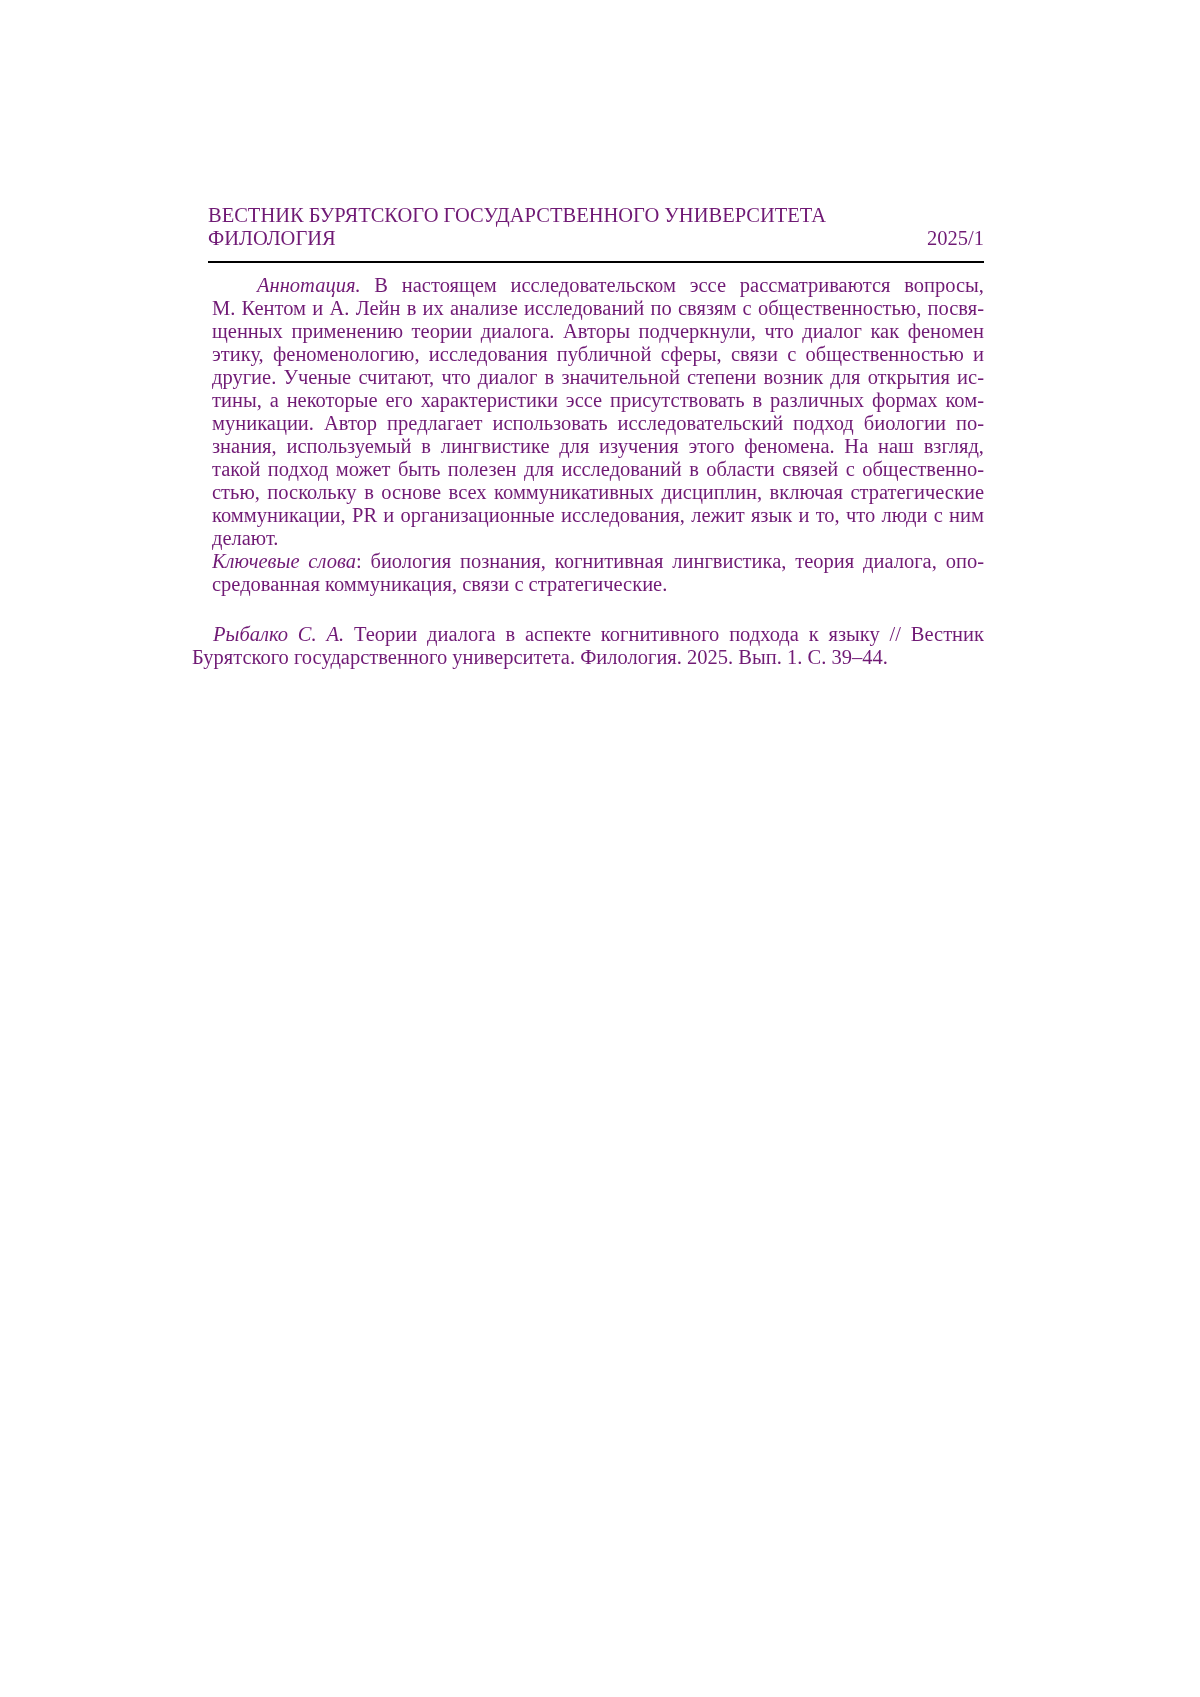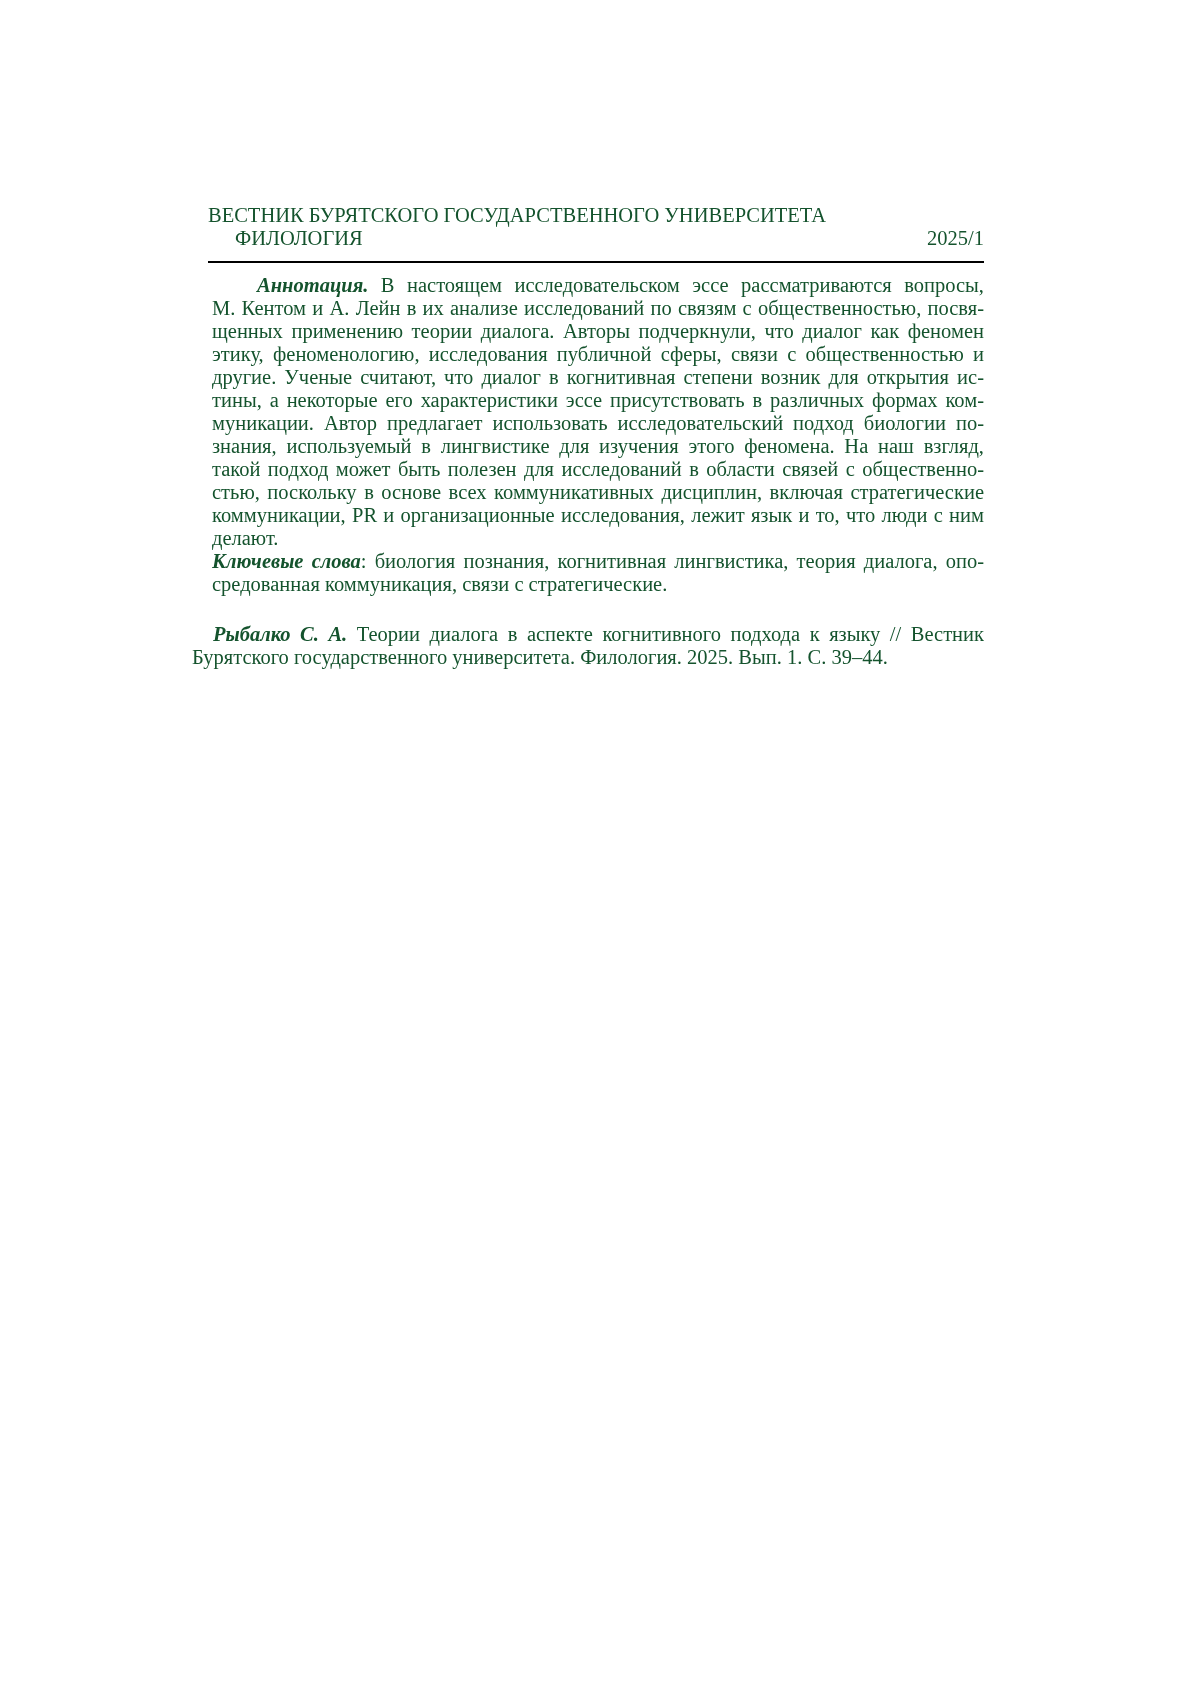--- a/index.html
+++ b/index.html
@@ -6,42 +6,41 @@
     margin: 0;
     padding: 0;
     background: #ffffff;
   }
   .page {
     position: relative;
     width: 1200px;
     height: 1327px;
     background: #ffffff;
     font-family: "Liberation Serif", "DejaVu Serif", serif;
-    color: #14532d;
+    color: #701a75;
     overflow: hidden;
   }
   .content {
     position: absolute;
     left: 192px;
     top: 204px;
     width: 792px;
   }
   .hline {
     font-size: 20.5px;
     line-height: 23px;
     white-space: nowrap;
   }
   .header {
     margin-left: 16px;
   }
   .header-row2 {
     display: flex;
     justify-content: space-between;
     align-items: baseline;
-    margin-left: 27px;
   }
   .rule {
     margin-left: 16px;
     margin-top: 11px;
     width: 776px;
     border: 0;
     border-top: 2px solid #000000;
     height: 0;
   }
   .line {
@@ -58,21 +57,21 @@
     margin-left: 20px;
     margin-top: 11px;
   }
   .abstract .ind { text-indent: 45px; }
   .citation { margin-top: 27px; }
   .citation .ind, .dates .ind { text-indent: 21px; }
   .dates {
     margin-top: 23px;
     font-style: italic;
   }
-  .it { font-style: italic; font-weight: bold; }
+  .it { font-style: italic; }
   .pagenum {
     position: absolute;
     top: 1475px;
     left: 0;
     width: 1200px;
     text-align: center;
     font-size: 20px;
     line-height: 23px;
   }
 </style>
@@ -90,21 +89,21 @@
       </div>
     </div>
 
     <hr class="rule">
 
     <div class="abstract">
         <div class="line just ind"><span class="it">Аннотация.</span> В настоящем исследовательском эссе рассматриваются вопросы, поднятые</div>
         <div class="line just">М. Кентом и А. Лейн в их анализе исследований по связям с общественностью, посвя-</div>
         <div class="line just">щенных применению теории диалога. Авторы подчеркнули, что диалог как феномен</div>
         <div class="line just">этику, феноменологию, исследования публичной сферы, связи с общественностью и</div>
-        <div class="line just">другие. Ученые считают, что диалог в когнитивная степени возник для открытия ис-</div>
+        <div class="line just">другие. Ученые считают, что диалог в значительной степени возник для открытия ис-</div>
         <div class="line just">тины, а некоторые его характеристики эссе присутствовать в различных формах ком-</div>
         <div class="line just">муникации. Автор предлагает использовать исследовательский подход биологии по-</div>
         <div class="line just">знания, используемый в лингвистике для изучения этого феномена. На наш взгляд,</div>
         <div class="line just">такой подход может быть полезен для исследований в области связей с общественно-</div>
         <div class="line just">стью, поскольку в основе всех коммуникативных дисциплин, включая стратегические</div>
         <div class="line just">коммуникации, PR и организационные исследования, лежит язык и то, что люди с ним</div>
         <div class="line">делают.</div>
         <div class="line just"><span class="it">Ключевые слова</span>: биология познания, когнитивная лингвистика, теория диалога, опо-</div>
         <div class="line">средованная коммуникация, связи с стратегические.</div>
       </div>

